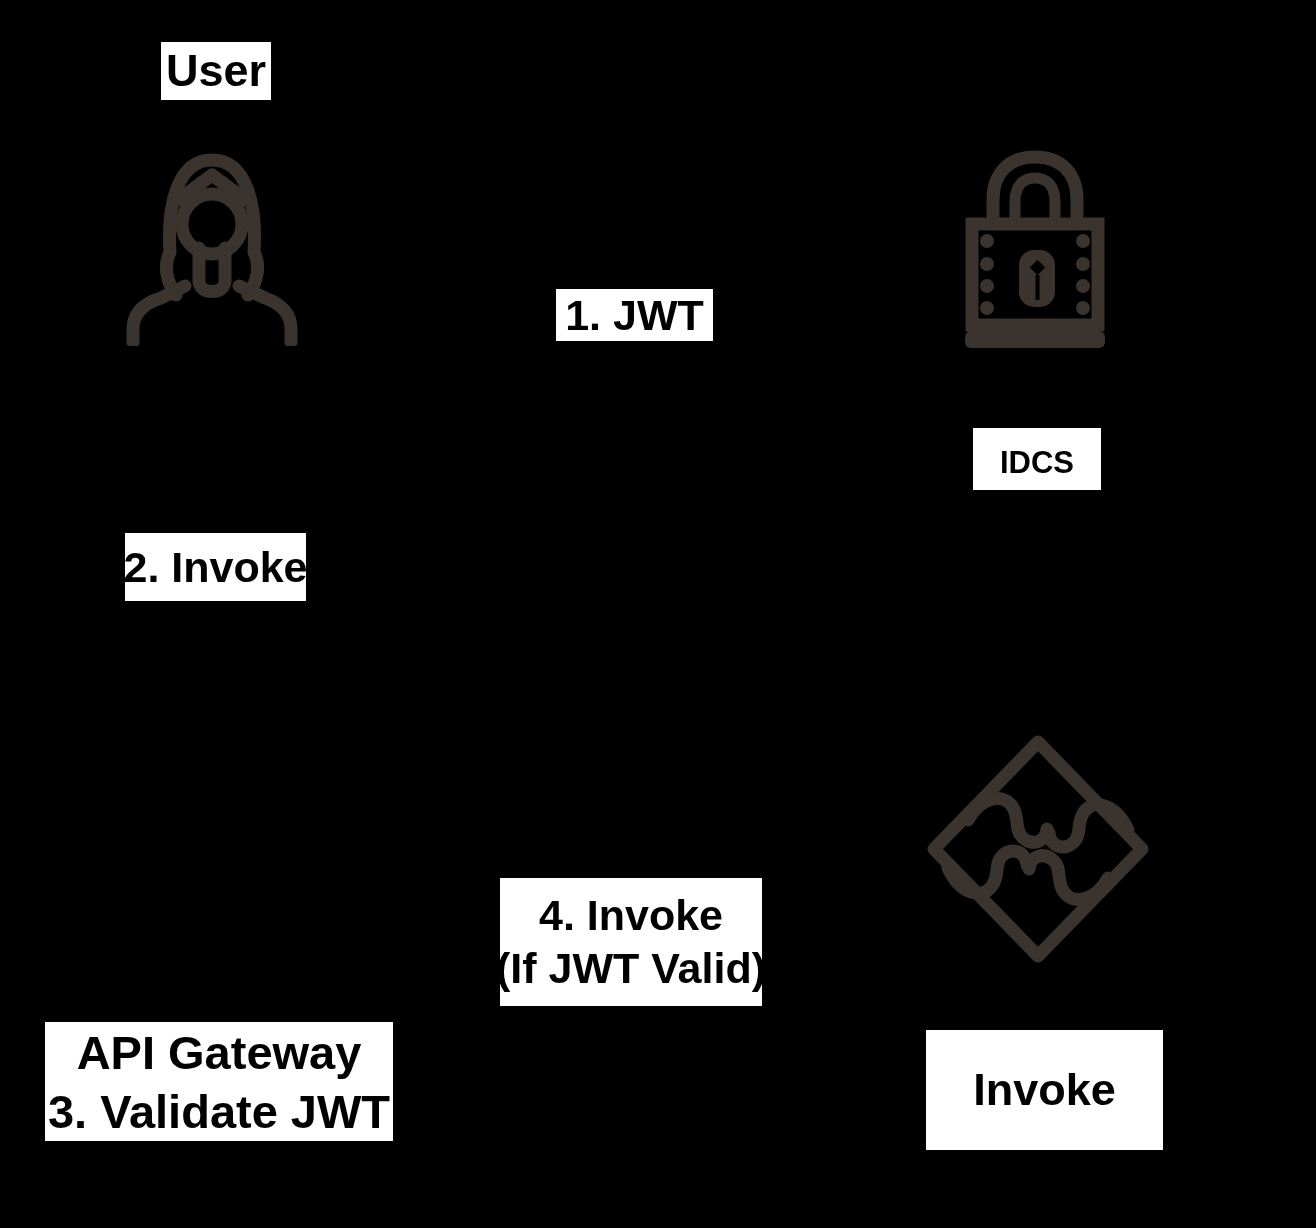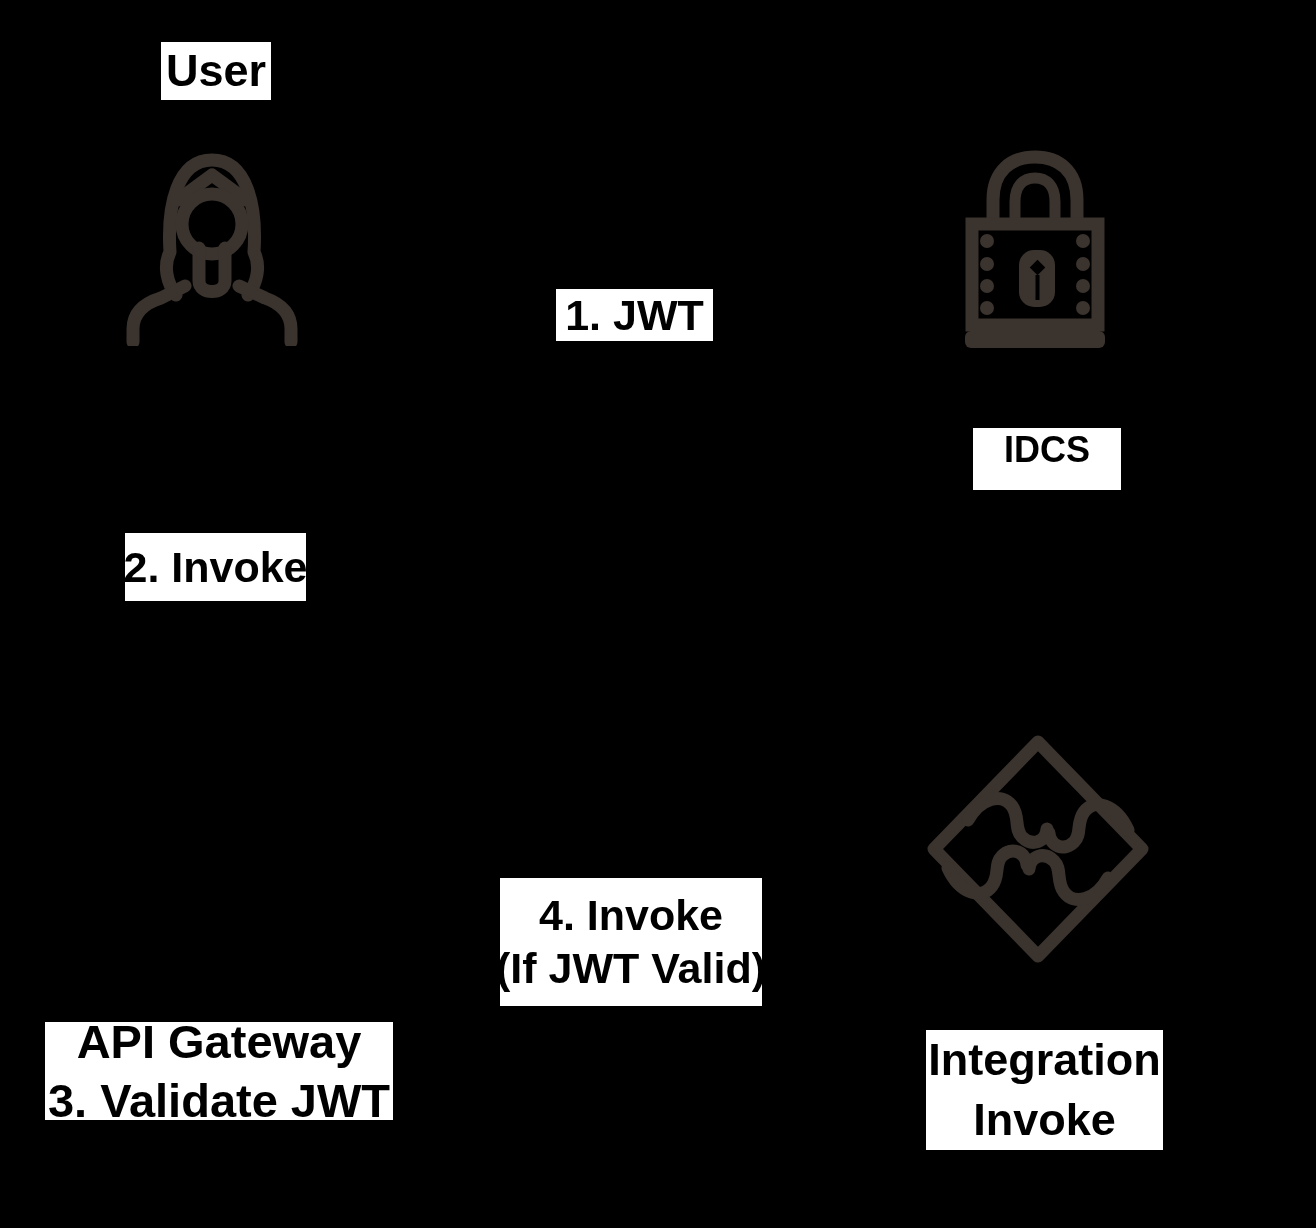--- a/index.html
+++ b/index.html
@@ -29,25 +29,25 @@
     white-space:nowrap;
     line-height:1.18;
     font-weight:bold;
   }
   .icon{position:absolute;color:var(--icon-color);}
   .icon svg{display:block;width:100%;height:100%;}
 
   
   .lbl-user{left:161px;top:42px;width:110px;height:58px;font-size:45px;}
   .lbl-step1{left:556px;top:289px;width:157px;height:52px;font-size:43px;}
-  .lbl-idcs{left:973px;top:428px;width:148px;height:62px;font-size:36px;
-            justify-content:flex-start;padding-top:1px;box-sizing:border-box;}
+  .lbl-idcs{left:973px;top:428px;width:128px;height:62px;font-size:31px;
+            justify-content:flex-start;padding-top:17px;box-sizing:border-box;}
   .lbl-step2{left:125px;top:533px;width:181px;height:68px;font-size:43px;}
   .lbl-step4{left:500px;top:878px;width:262px;height:128px;font-size:43px;line-height:53px;}
-  .lbl-apigw{left:45px;top:1022px;width:348px;height:98px;font-size:47px;line-height:59px;}
+  .lbl-apigw{left:45px;top:1022px;width:348px;height:119px;font-size:47px;line-height:59px;}
   .lbl-integration{left:926px;top:1030px;width:237px;height:120px;font-size:45px;line-height:60px;}
 
   
   .icon-user{left:123px;top:148px;width:178px;height:198px;}
   .icon-lock{left:962px;top:145px;width:146px;height:205px;}
   .icon-puzzle{left:922px;top:730px;width:232px;height:238px;}
 </style>
 </head>
 <body>
 
@@ -141,17 +141,16 @@
         </g>
         <g transform="rotate(180 116 119)">
           <path d="M46 90 C58 68 80 62 90 76 C98 87 92 99 100 107 C110 117 124 112 125 99"></path>
           <path d="M206 100 C194 74 172 68 162 82 C154 93 160 104 152 112 C142 122 128 116 127 103"></path>
         </g>
       </g>
     </svg>
   </div>
 
   <div class="label lbl-integration">
-    <span>Integration</span>
     <span>Invoke</span>
   </div>
 
 </div>
 
 </body></html>

